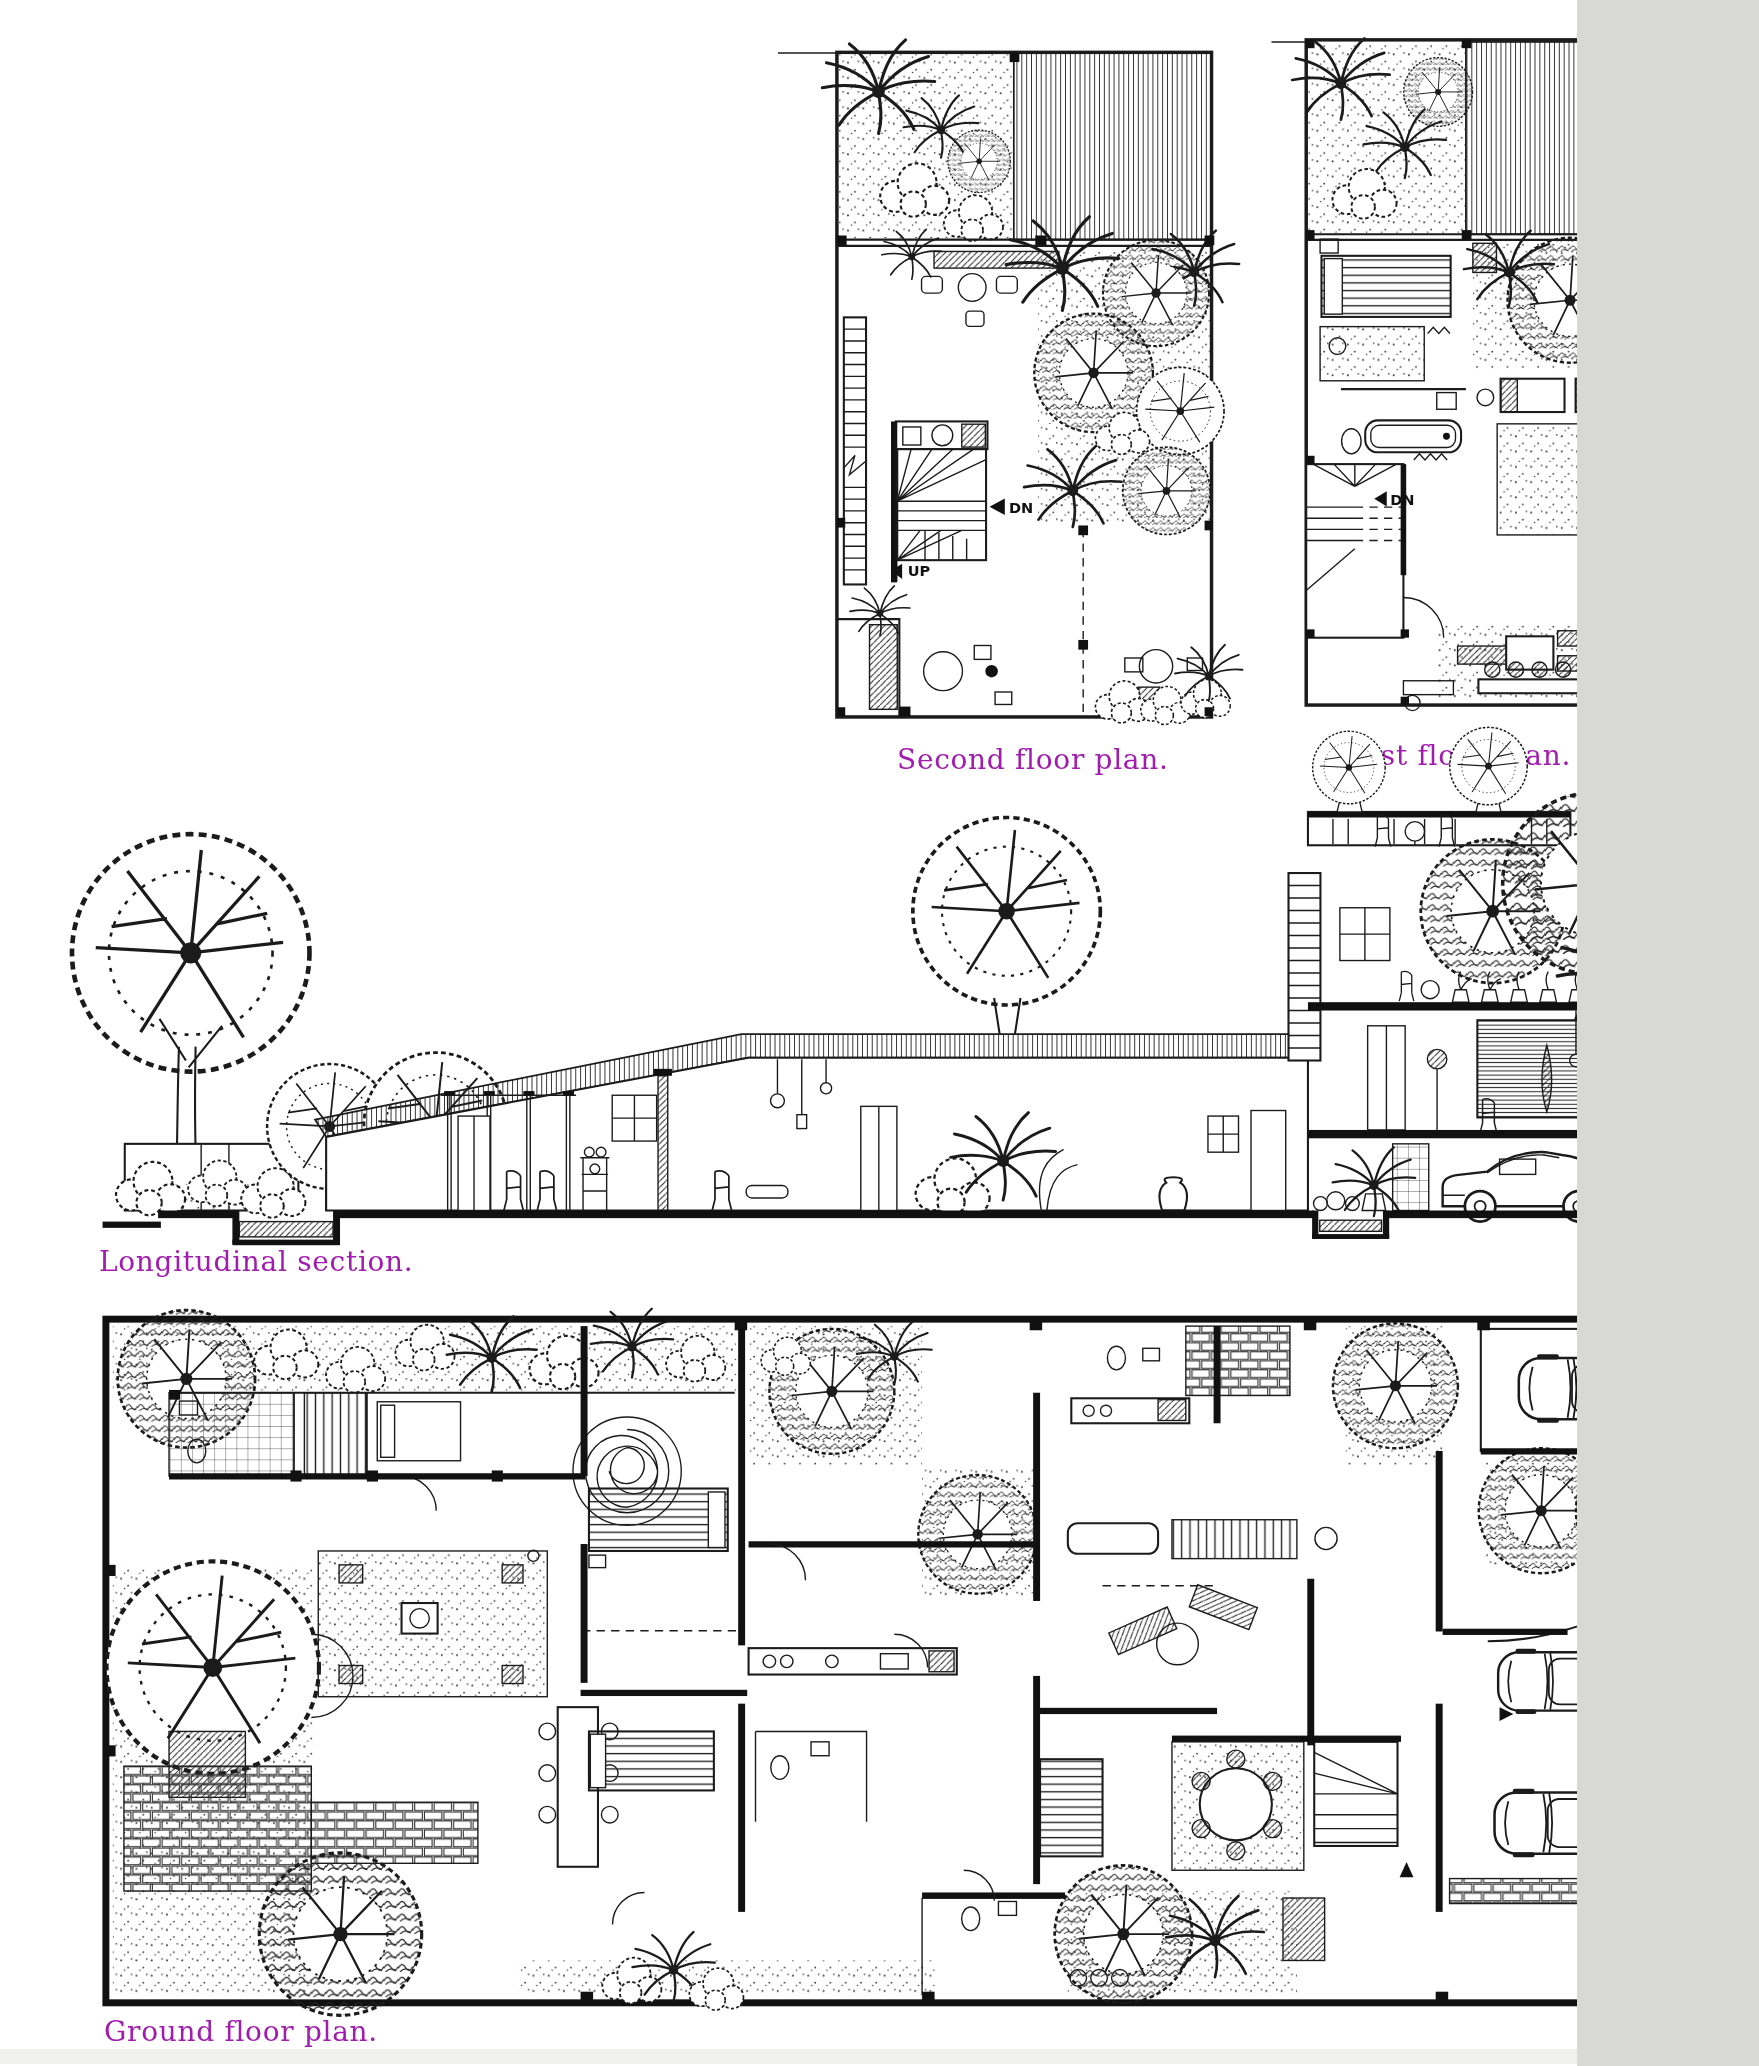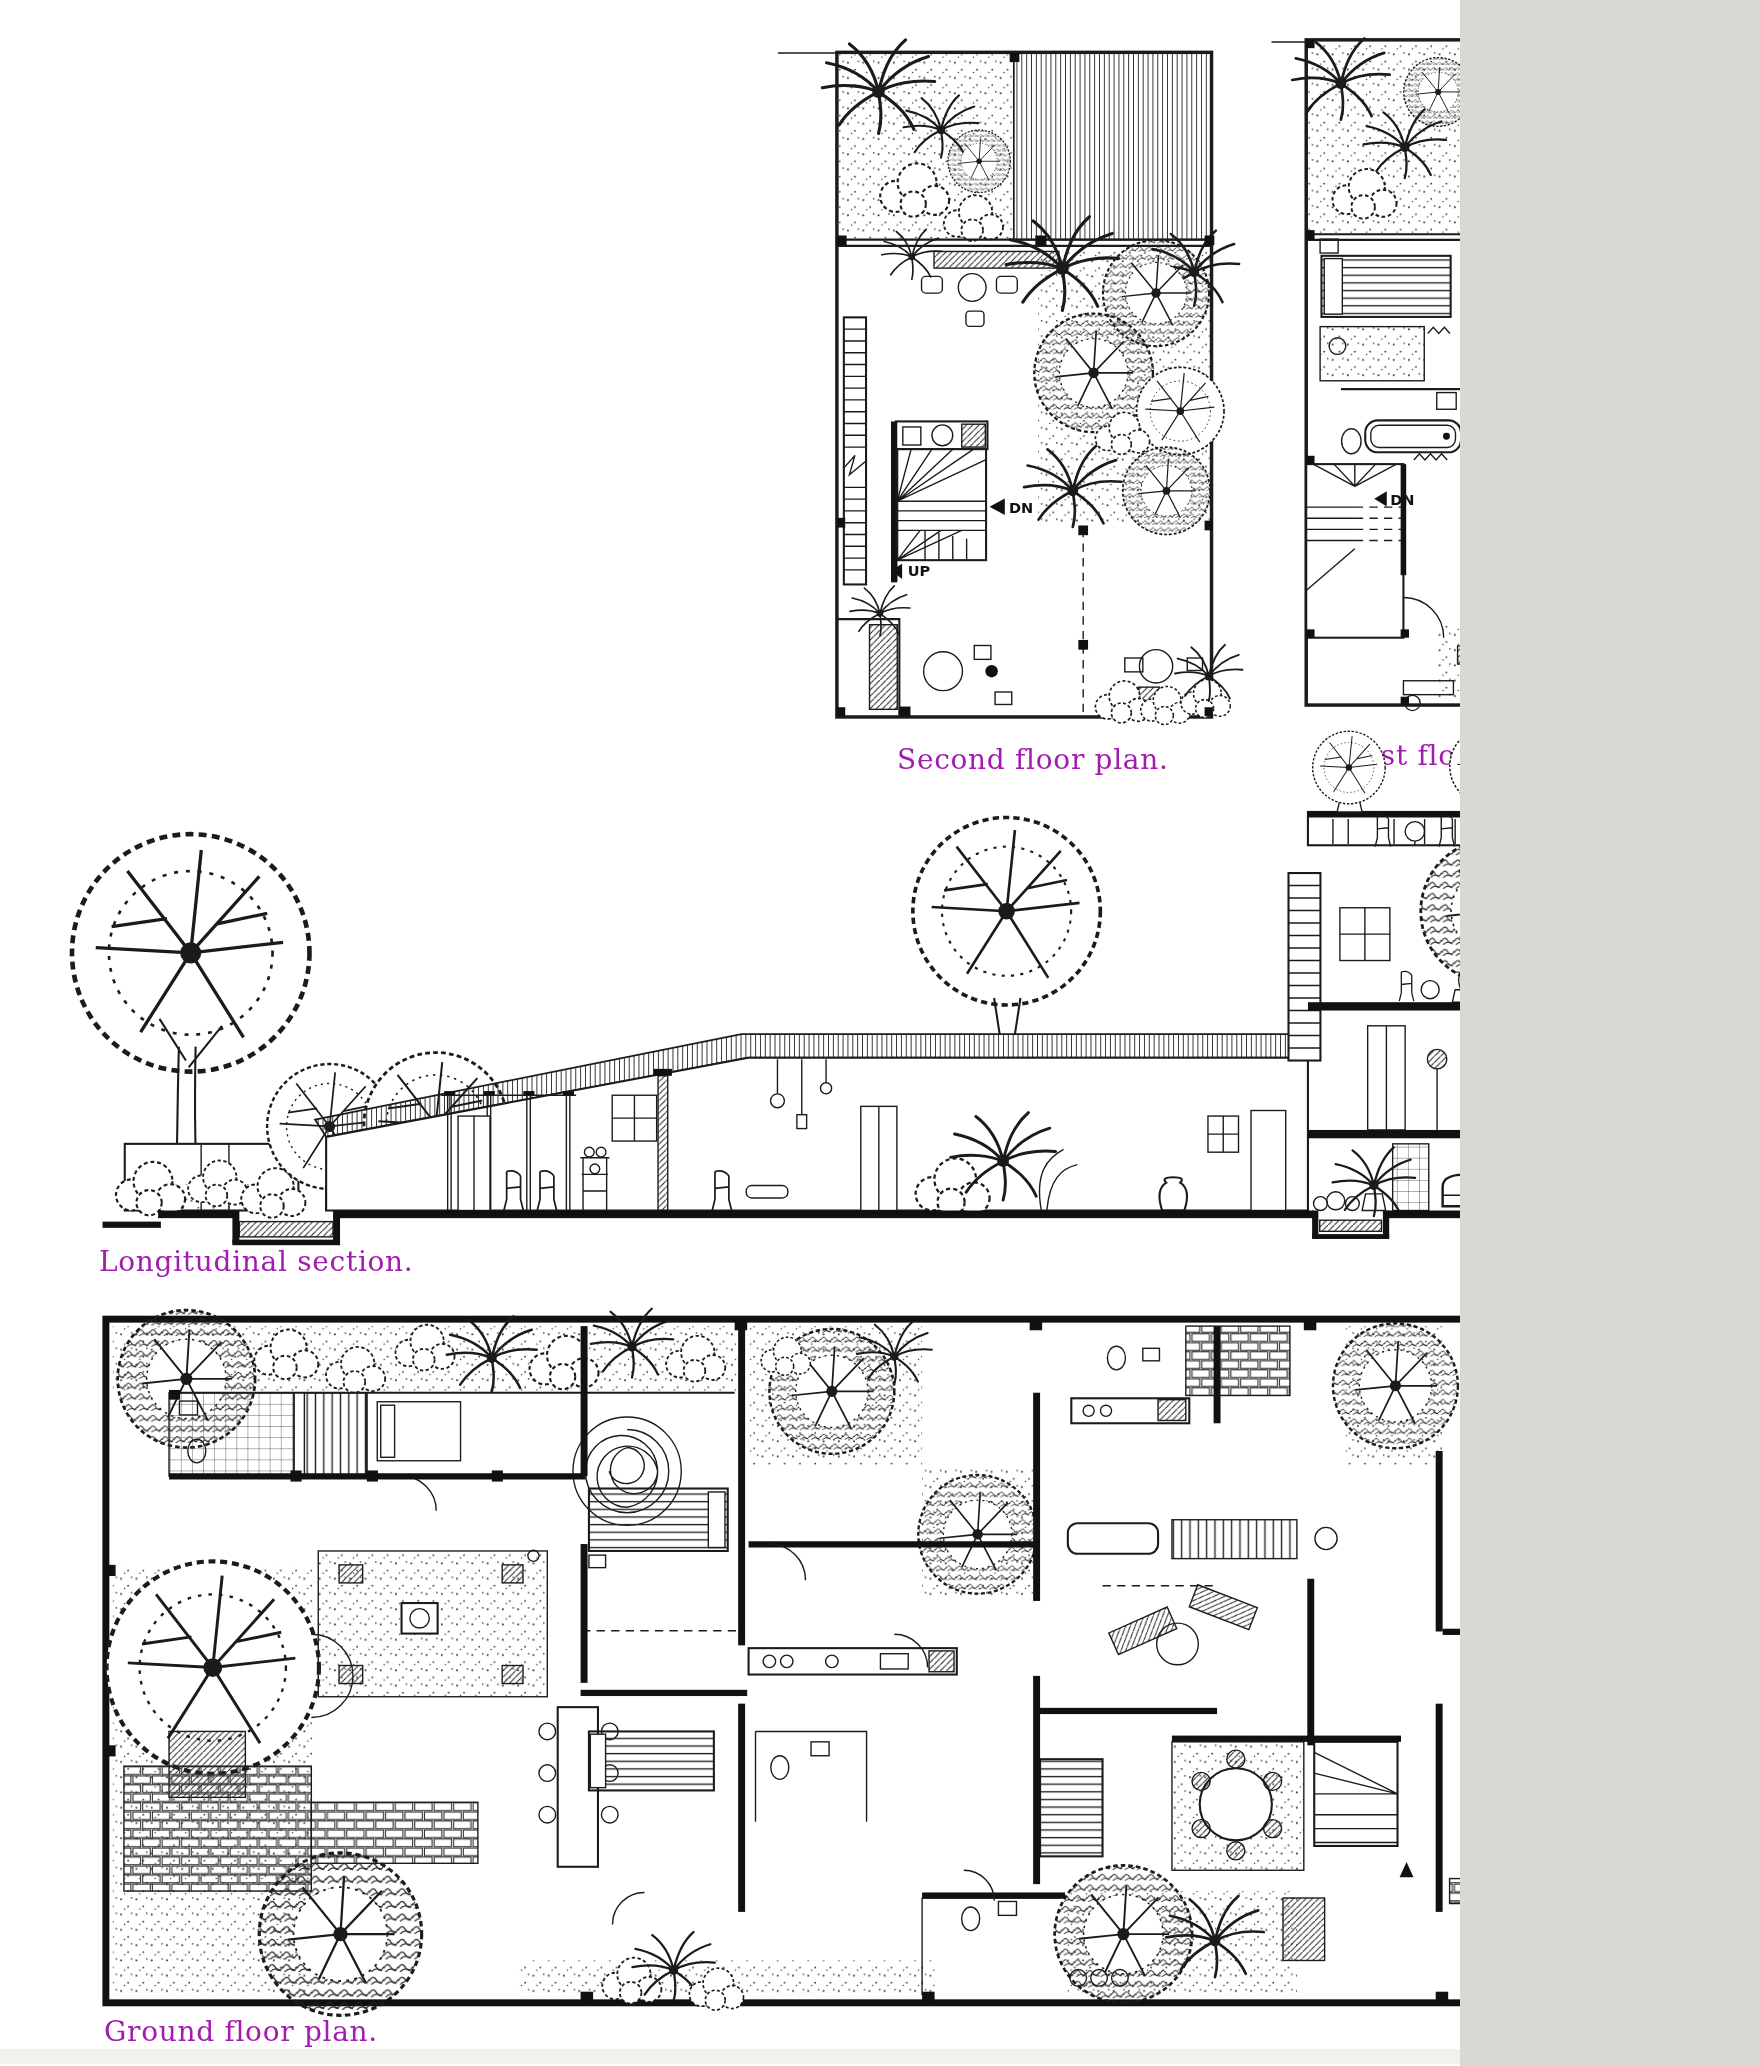--- a/index.html
+++ b/index.html
@@ -1,16 +1,16 @@
 <!DOCTYPE html>
 <html style="font-size:11px"><head>
 <meta charset="utf-8">
 <style>
   html,body{margin:0;padding:0;background:#d8d8d4;}
-  .page{position:relative;width:1460px;height:2066px;background:#ffffff;overflow:hidden;
+  .page{position:relative;width:1577px;height:2066px;background:#ffffff;overflow:hidden;
         font-family:"DejaVu Serif",serif;color:#1b1b1b;}
   .fig{position:absolute;}
   .caption{position:absolute;font-family:"DejaVu Serif",serif;font-size:28px;
            letter-spacing:0.7px;color:#a21caf;white-space:nowrap;}
   .artifact{position:absolute;left:0;width:1759px;height:15.3px;background:#f1f1ee;}
   .tick{position:absolute;background:#111;}
   svg{display:block;overflow:visible;}
   
   .o2{fill:none;stroke:#1b1b1b;stroke-width:2;}
   .o3{fill:none;stroke:#1b1b1b;stroke-width:3;}

